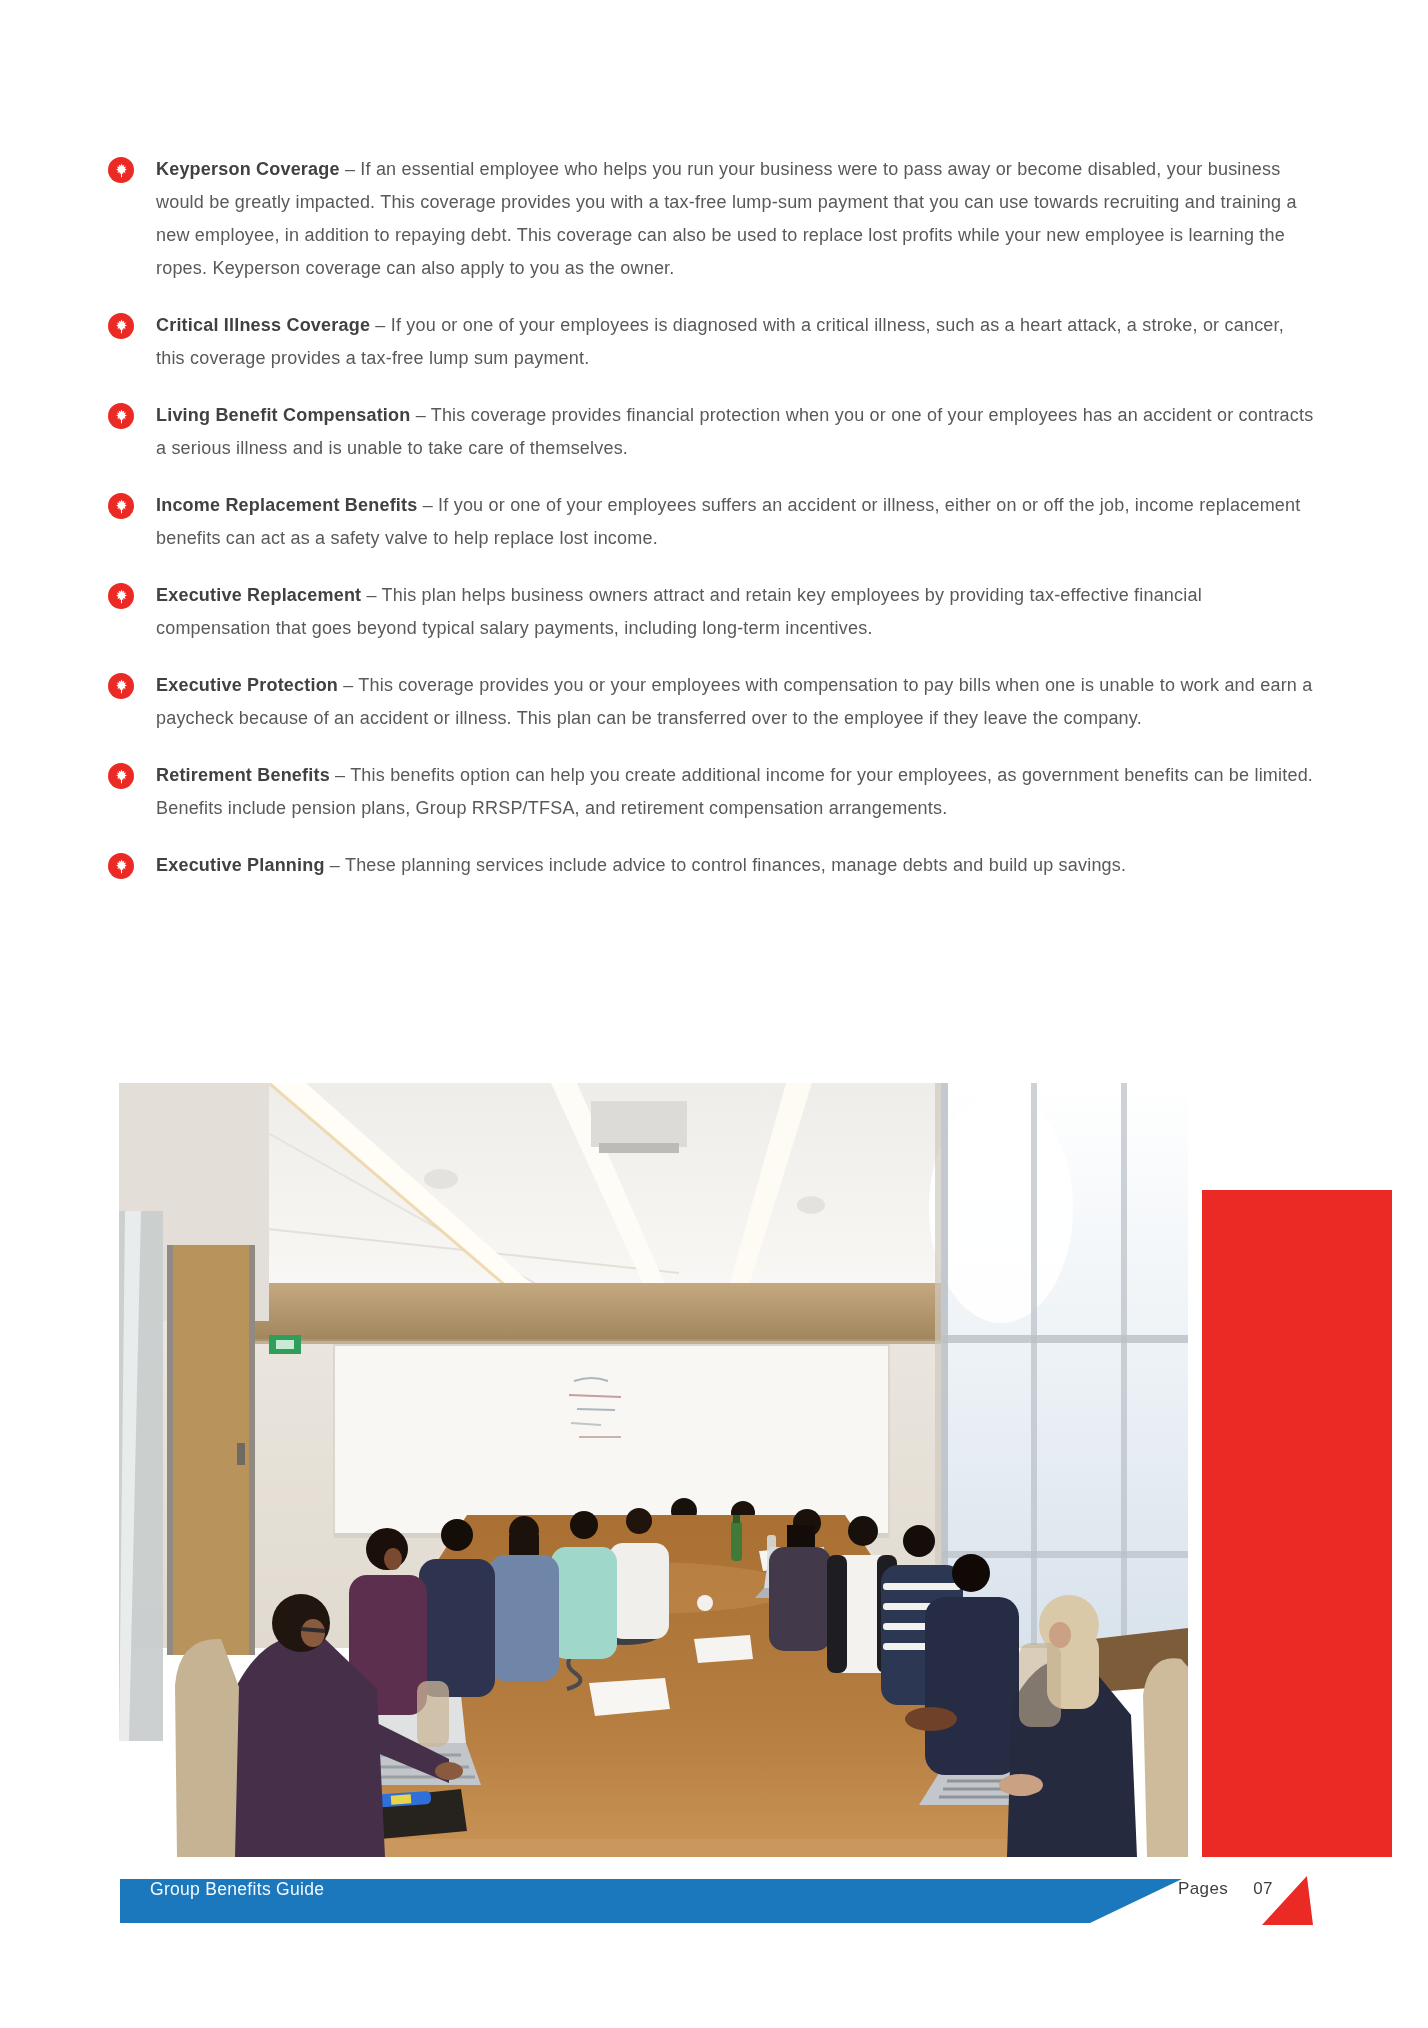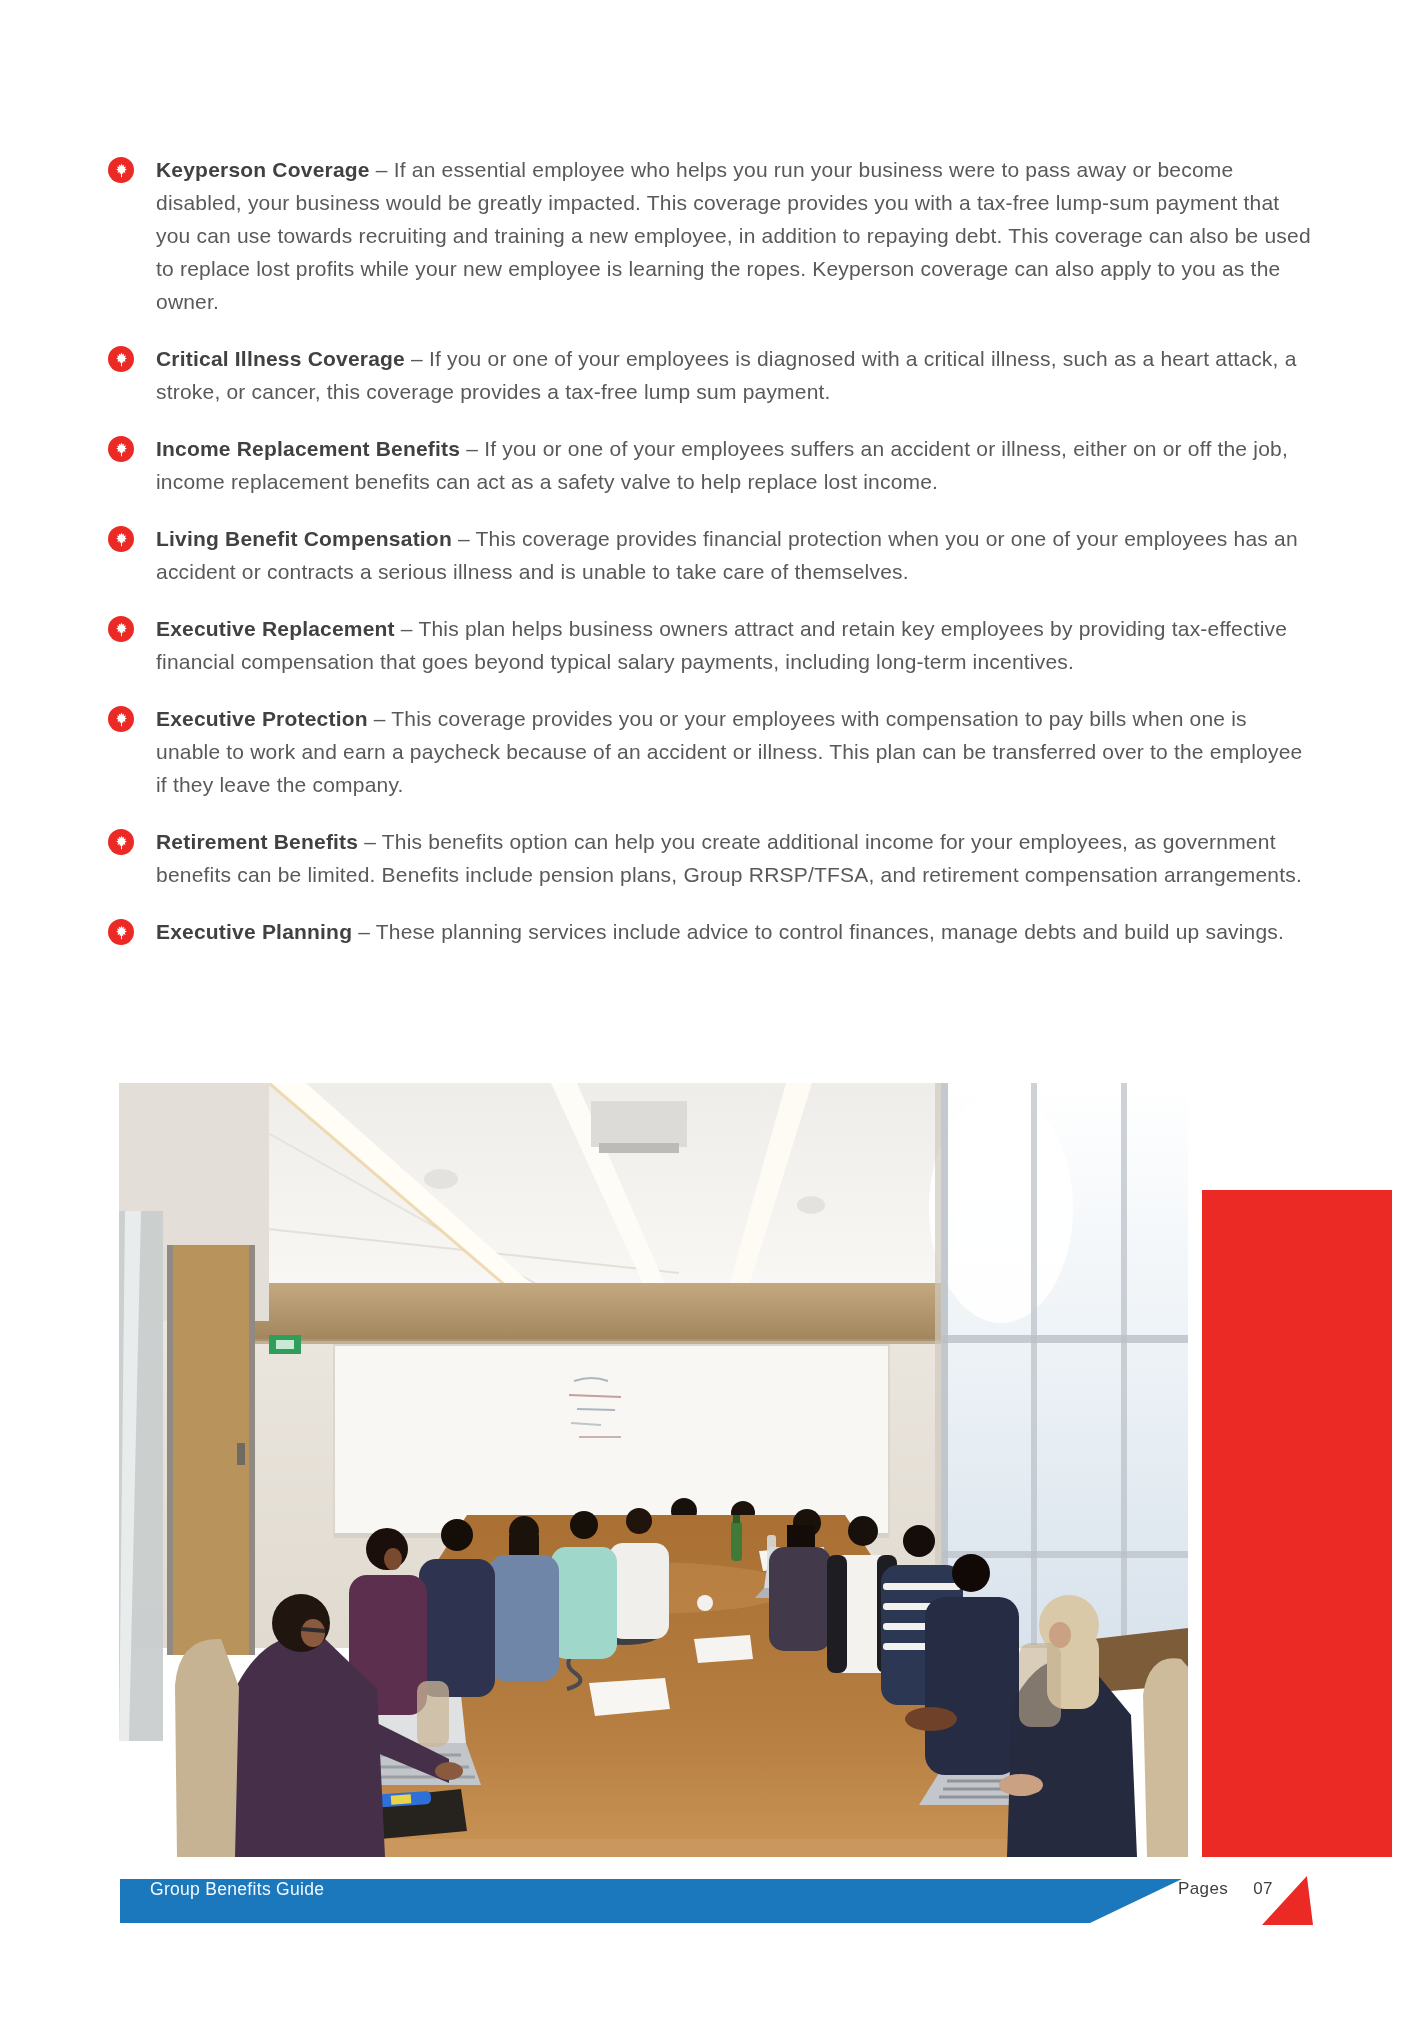--- a/index.html
+++ b/index.html
@@ -9,21 +9,21 @@
     font-family:"Liberation Sans", sans-serif; overflow:hidden;
     --accent:#EC2A25; --footer-blue:#1C78BC; --heading:#414042; --body:#58595B;
   }
   .benefits { position:absolute; left:108px; top:153px; width:1215px; }
   .benefit { display:flex; align-items:flex-start; margin-bottom:24px; }
   .leaf-badge {
     flex:none; width:26px; height:26px; border-radius:50%; background:var(--accent);
     display:flex; align-items:center; justify-content:center; margin-top:4px; margin-right:22px;
   }
   .leaf-badge svg { width:17px; height:17px; display:block; }
-  .benefit p { margin:0; font-size:21px; line-height:33px; color:var(--body); letter-spacing:0.2px; width:1160px; }
+  .benefit p { margin:0; font-size:18px; line-height:33px; color:var(--body); letter-spacing:0.2px; width:1160px; }
   .benefit p strong { color:var(--heading); font-weight:bold; }
   .photo-wrap { position:absolute; left:119px; top:1083px; width:1069px; height:774px; overflow:hidden; }
   .photo-wrap svg { display:block; }
   .red-block { position:absolute; left:1202px; top:1190px; width:190px; height:667px; background:var(--accent); }
   .footer-bar {
     position:absolute; left:120px; top:1879px; width:1062px; height:44px; background:var(--footer-blue);
     clip-path: polygon(0 0, 100% 0, calc(100% - 92px) 100%, 0 100%);
     display:flex; align-items:flex-start; padding-left:30px;
   }
   .footer-bar span { color:#f4f9fd; font-size:17.5px; letter-spacing:0.3px; }
@@ -57,30 +57,30 @@
     </span>
     <p><strong>Critical Illness Coverage</strong> <span>– If you or one of your employees is diagnosed with a critical illness, such as a heart attack, a stroke, or cancer, this coverage provides a tax-free lump sum payment.</span></p>
   </div>
 
   <div class="benefit">
     <span class="leaf-badge">
       <svg viewBox="0 0 24 24">
           <path fill="#ffffff" d="M12 2.2 L10.8 5.4 L8.1 3.8 L8.9 7.1 L5.6 6.5 L7.3 9.4 L4.4 10.4 L7.5 12.5 L6.1 15.2 L9.8 14.4 L9.4 17.2 L11.3 16 L11.3 21.5 L12.7 21.5 L12.7 16 L14.6 17.2 L14.2 14.4 L17.9 15.2 L16.5 12.5 L19.6 10.4 L16.7 9.4 L18.4 6.5 L15.1 7.1 L15.9 3.8 L13.2 5.4 Z"></path>
         </svg>
     </span>
+    <p><strong>Living Benefit Compensation</strong> <span>– This coverage provides financial protection when you or one of your employees has an accident or contracts a serious illness and is unable to take care of themselves.</span></p>
+  </div>
+
+  <div class="benefit">
+    <span class="leaf-badge">
+      <svg viewBox="0 0 24 24">
+          <path fill="#ffffff" d="M12 2.2 L10.8 5.4 L8.1 3.8 L8.9 7.1 L5.6 6.5 L7.3 9.4 L4.4 10.4 L7.5 12.5 L6.1 15.2 L9.8 14.4 L9.4 17.2 L11.3 16 L11.3 21.5 L12.7 21.5 L12.7 16 L14.6 17.2 L14.2 14.4 L17.9 15.2 L16.5 12.5 L19.6 10.4 L16.7 9.4 L18.4 6.5 L15.1 7.1 L15.9 3.8 L13.2 5.4 Z"></path>
+        </svg>
+    </span>
     <p><strong>Income Replacement Benefits</strong> <span>– If you or one of your employees suffers an accident or illness, either on or off the job, income replacement benefits can act as a safety valve to help replace lost income.</span></p>
-  </div>
-
-  <div class="benefit">
-    <span class="leaf-badge">
-      <svg viewBox="0 0 24 24">
-          <path fill="#ffffff" d="M12 2.2 L10.8 5.4 L8.1 3.8 L8.9 7.1 L5.6 6.5 L7.3 9.4 L4.4 10.4 L7.5 12.5 L6.1 15.2 L9.8 14.4 L9.4 17.2 L11.3 16 L11.3 21.5 L12.7 21.5 L12.7 16 L14.6 17.2 L14.2 14.4 L17.9 15.2 L16.5 12.5 L19.6 10.4 L16.7 9.4 L18.4 6.5 L15.1 7.1 L15.9 3.8 L13.2 5.4 Z"></path>
-        </svg>
-    </span>
-    <p><strong>Living Benefit Compensation</strong> <span>– This coverage provides financial protection when you or one of your employees has an accident or contracts a serious illness and is unable to take care of themselves.</span></p>
   </div>
 
   <div class="benefit">
     <span class="leaf-badge">
       <svg viewBox="0 0 24 24">
           <path fill="#ffffff" d="M12 2.2 L10.8 5.4 L8.1 3.8 L8.9 7.1 L5.6 6.5 L7.3 9.4 L4.4 10.4 L7.5 12.5 L6.1 15.2 L9.8 14.4 L9.4 17.2 L11.3 16 L11.3 21.5 L12.7 21.5 L12.7 16 L14.6 17.2 L14.2 14.4 L17.9 15.2 L16.5 12.5 L19.6 10.4 L16.7 9.4 L18.4 6.5 L15.1 7.1 L15.9 3.8 L13.2 5.4 Z"></path>
         </svg>
     </span>
     <p><strong>Executive Replacement</strong> <span>– This plan helps business owners attract and retain key employees by providing tax-effective financial compensation that goes beyond typical salary payments, including long-term incentives.</span></p>
   </div>

